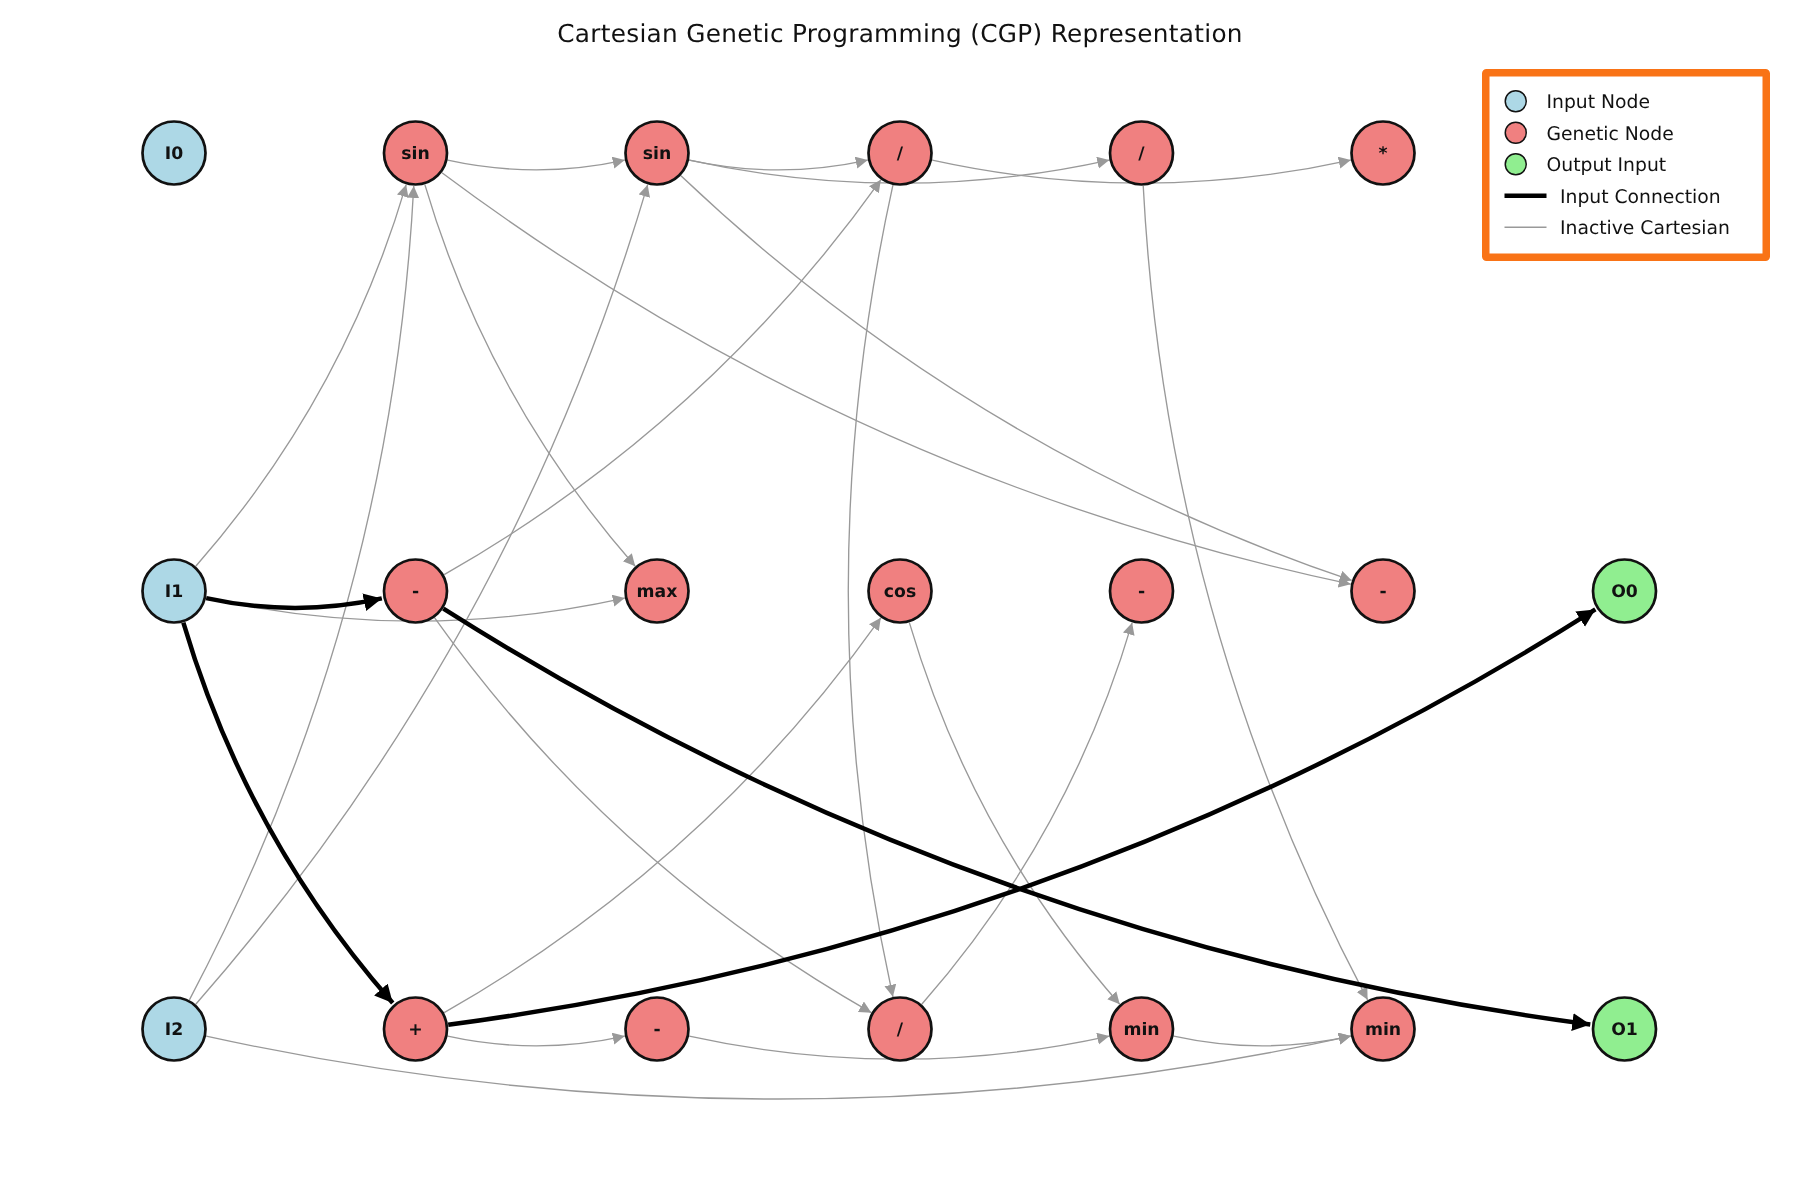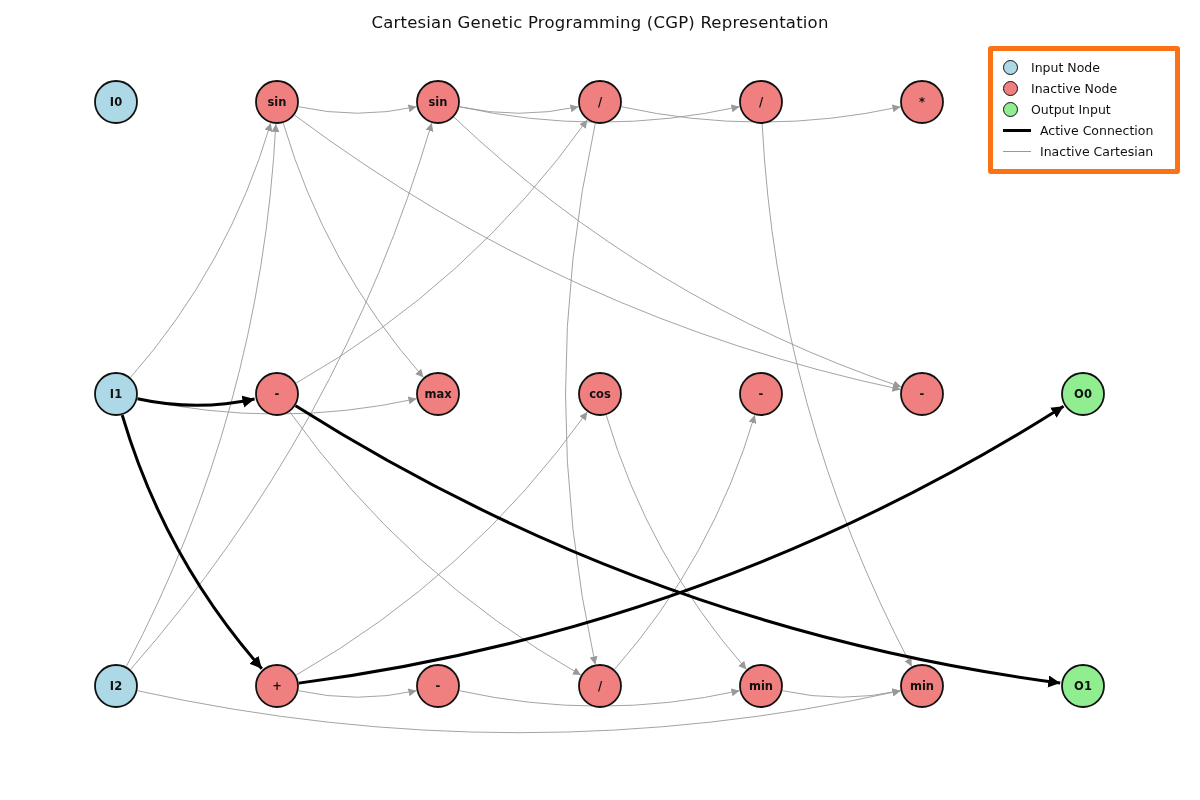--- a/index.html
+++ b/index.html
@@ -143,28 +143,28 @@
       </g>
   </svg>
 
   <div class="legend">
     <div class="legend-item">
       <span class="legend-swatch-circle" style="background: rgb(173, 216, 230);"></span>
       <span class="legend-label">Input Node</span>
     </div>
     <div class="legend-item">
       <span class="legend-swatch-circle" style="background: rgb(240, 128, 128);"></span>
-      <span class="legend-label">Inactive Node</span>
+      <span class="legend-label">Genetic Node</span>
     </div>
     <div class="legend-item">
       <span class="legend-swatch-circle" style="background: rgb(144, 238, 144);"></span>
       <span class="legend-label">Output Input</span>
     </div>
     <div class="legend-item">
       <span class="legend-swatch-line" style="border-top: 3px solid rgb(0, 0, 0);"></span>
-      <span class="legend-label">Active Connection</span>
+      <span class="legend-label">Input Connection</span>
     </div>
     <div class="legend-item">
       <span class="legend-swatch-line" style="border-top: 1.2px solid rgb(153, 153, 153);"></span>
       <span class="legend-label">Inactive Cartesian</span>
     </div>
   </div>
 </div>
 
 </body></html>

